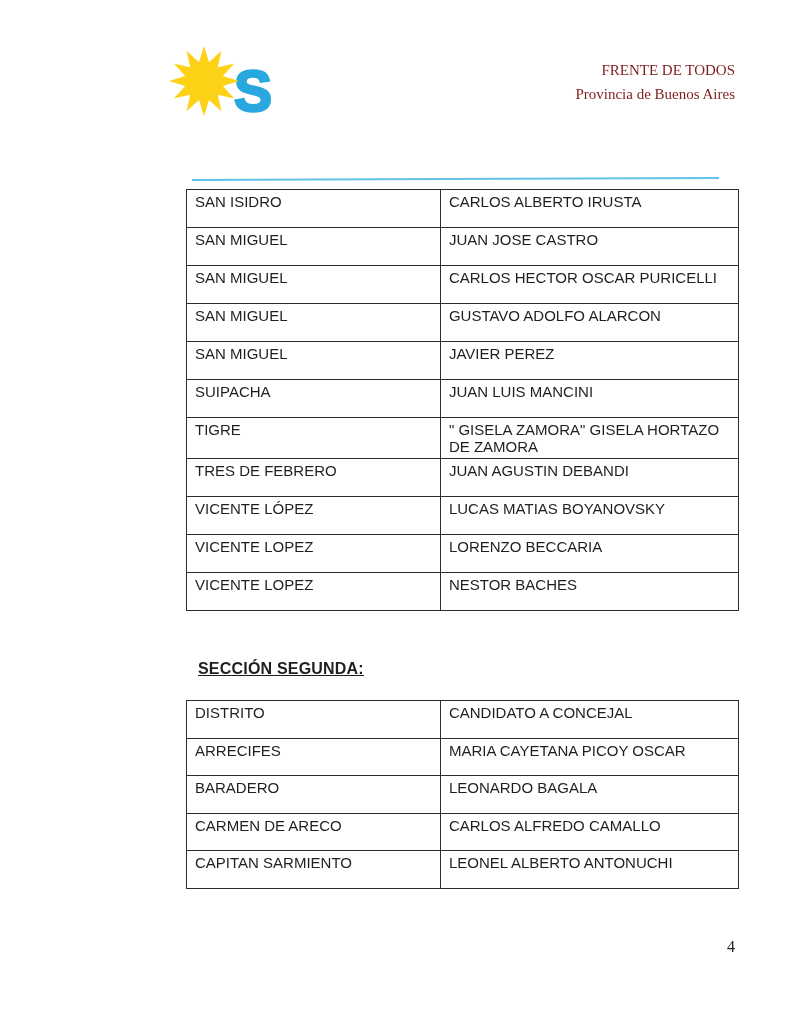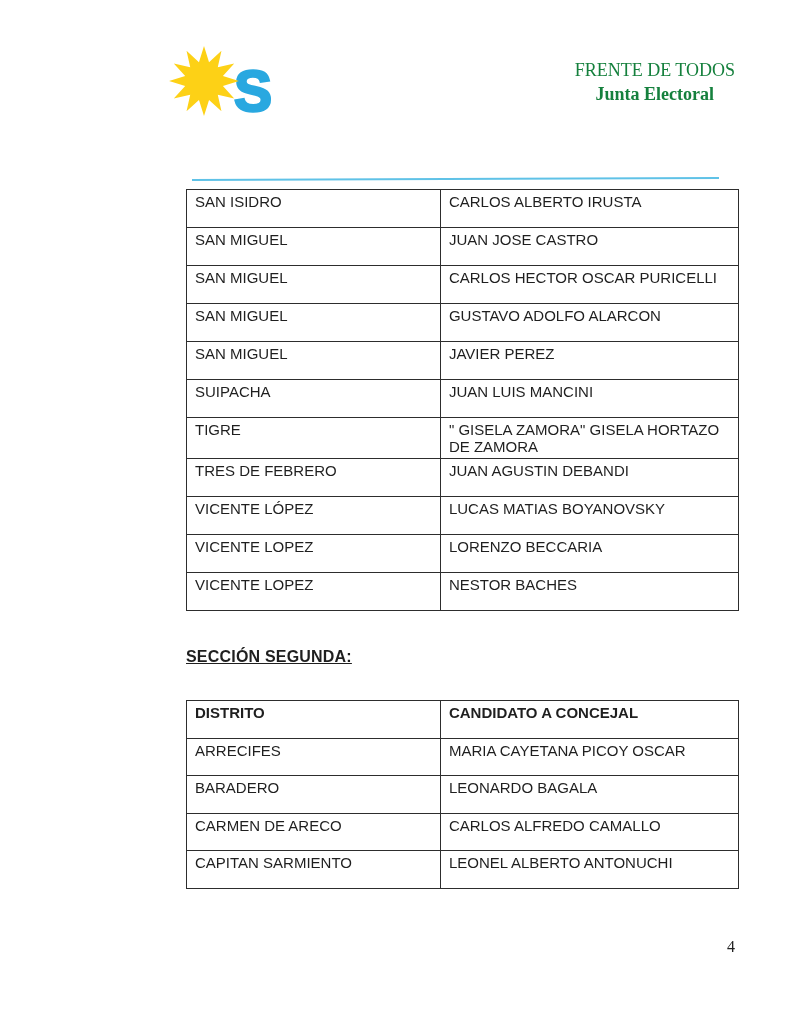--- a/index.html
+++ b/index.html
@@ -12,50 +12,50 @@
   
   .logo { position:absolute; left:174px; top:54px; display:flex; align-items:center; }
   .logo-txt {
     font-family:"Liberation Sans", sans-serif; font-weight:bold;
     font-size:57px; line-height:1; color:#29a8e0;
     letter-spacing:-2px; -webkit-text-stroke:2.5px #29a8e0;
   }
   .sun-wrap { width:74px; height:74px; margin:0 -7px; transform:translateY(-10px); }
 
   .letterhead {
-    position:absolute; right:56px; top:58px; text-align:center;
-    font-family:"Liberation Serif", serif; font-size:18px;
-    color:#15803d; line-height:24px;
+    position:absolute; right:56px; top:58px; text-align:right;
+    font-family:"Liberation Serif", serif; font-size:15px;
+    color:#7f1d1d; line-height:24px;
   }
   .letterhead .bold { font-weight:bold; }
 
   
   .divider {
     position:absolute; left:192px; top:178px; width:527px; height:2px;
     background:#5fc2e7; transform:rotate(-0.2deg);
   }
 
   
   table { border-collapse:collapse; table-layout:fixed; }
   .t1 { position:absolute; left:186px; top:189px; width:553px; }
   .t2 { position:absolute; left:186px; top:700px; width:553px; }
   td, th {
     border:1.5px solid #2d2d2d; vertical-align:top;
     padding:3px 8px; font-size:15px; line-height:17px;
     overflow:hidden; text-align:left;
   }
   .t1 tr { height:38px; }
   .t2 tr { height:37.5px; }
-  th { font-weight:bold; }
+  th { font-weight:normal; }
   col.c1 { width:46%; }
   col.c2 { width:54%; }
 
   
   .sec-heading {
-    position:absolute; left:186px; top:648px; margin:0;
+    position:absolute; left:186px; top:648px; margin:12px;
     font-size:16px; font-weight:bold; text-decoration:underline;
     letter-spacing:0.2px;
   }
 
   
   .page-number {
     position:absolute; right:56px; top:938px;
     font-family:"Liberation Serif", serif; font-size:16px; color:#222222;
   }
 </style>
@@ -68,21 +68,21 @@
     <span class="sun-wrap">
       <svg width="74" height="74" viewBox="0 0 72 72" aria-hidden="true">
         <polygon fill="#fdd116" points="70,36 54.4,40.9 65.4,53 49.4,49.4 53,65.4 40.9,54.4 36,70 31.1,54.4 19,65.4 22.6,49.4 6.6,53 17.7,40.9 2,36 17.7,31.1 6.6,19 22.6,22.6 19,6.6 31.1,17.7 36,2 40.9,17.7 53,6.6 49.4,22.6 65.4,19 54.4,31.1"></polygon>
       </svg>
     </span>
     <span class="logo-txt">S</span>
   </div>
 
   <div class="letterhead">
     <div>FRENTE DE TODOS</div>
-    <div class="bold">Junta Electoral</div>
+    <div>Provincia de Buenos Aires</div>
   </div>
 
   <div class="divider"></div>
 
   <table class="t1">
     <colgroup>
         <col class="c1">
         <col class="c2">
       </colgroup>
     <tbody>

